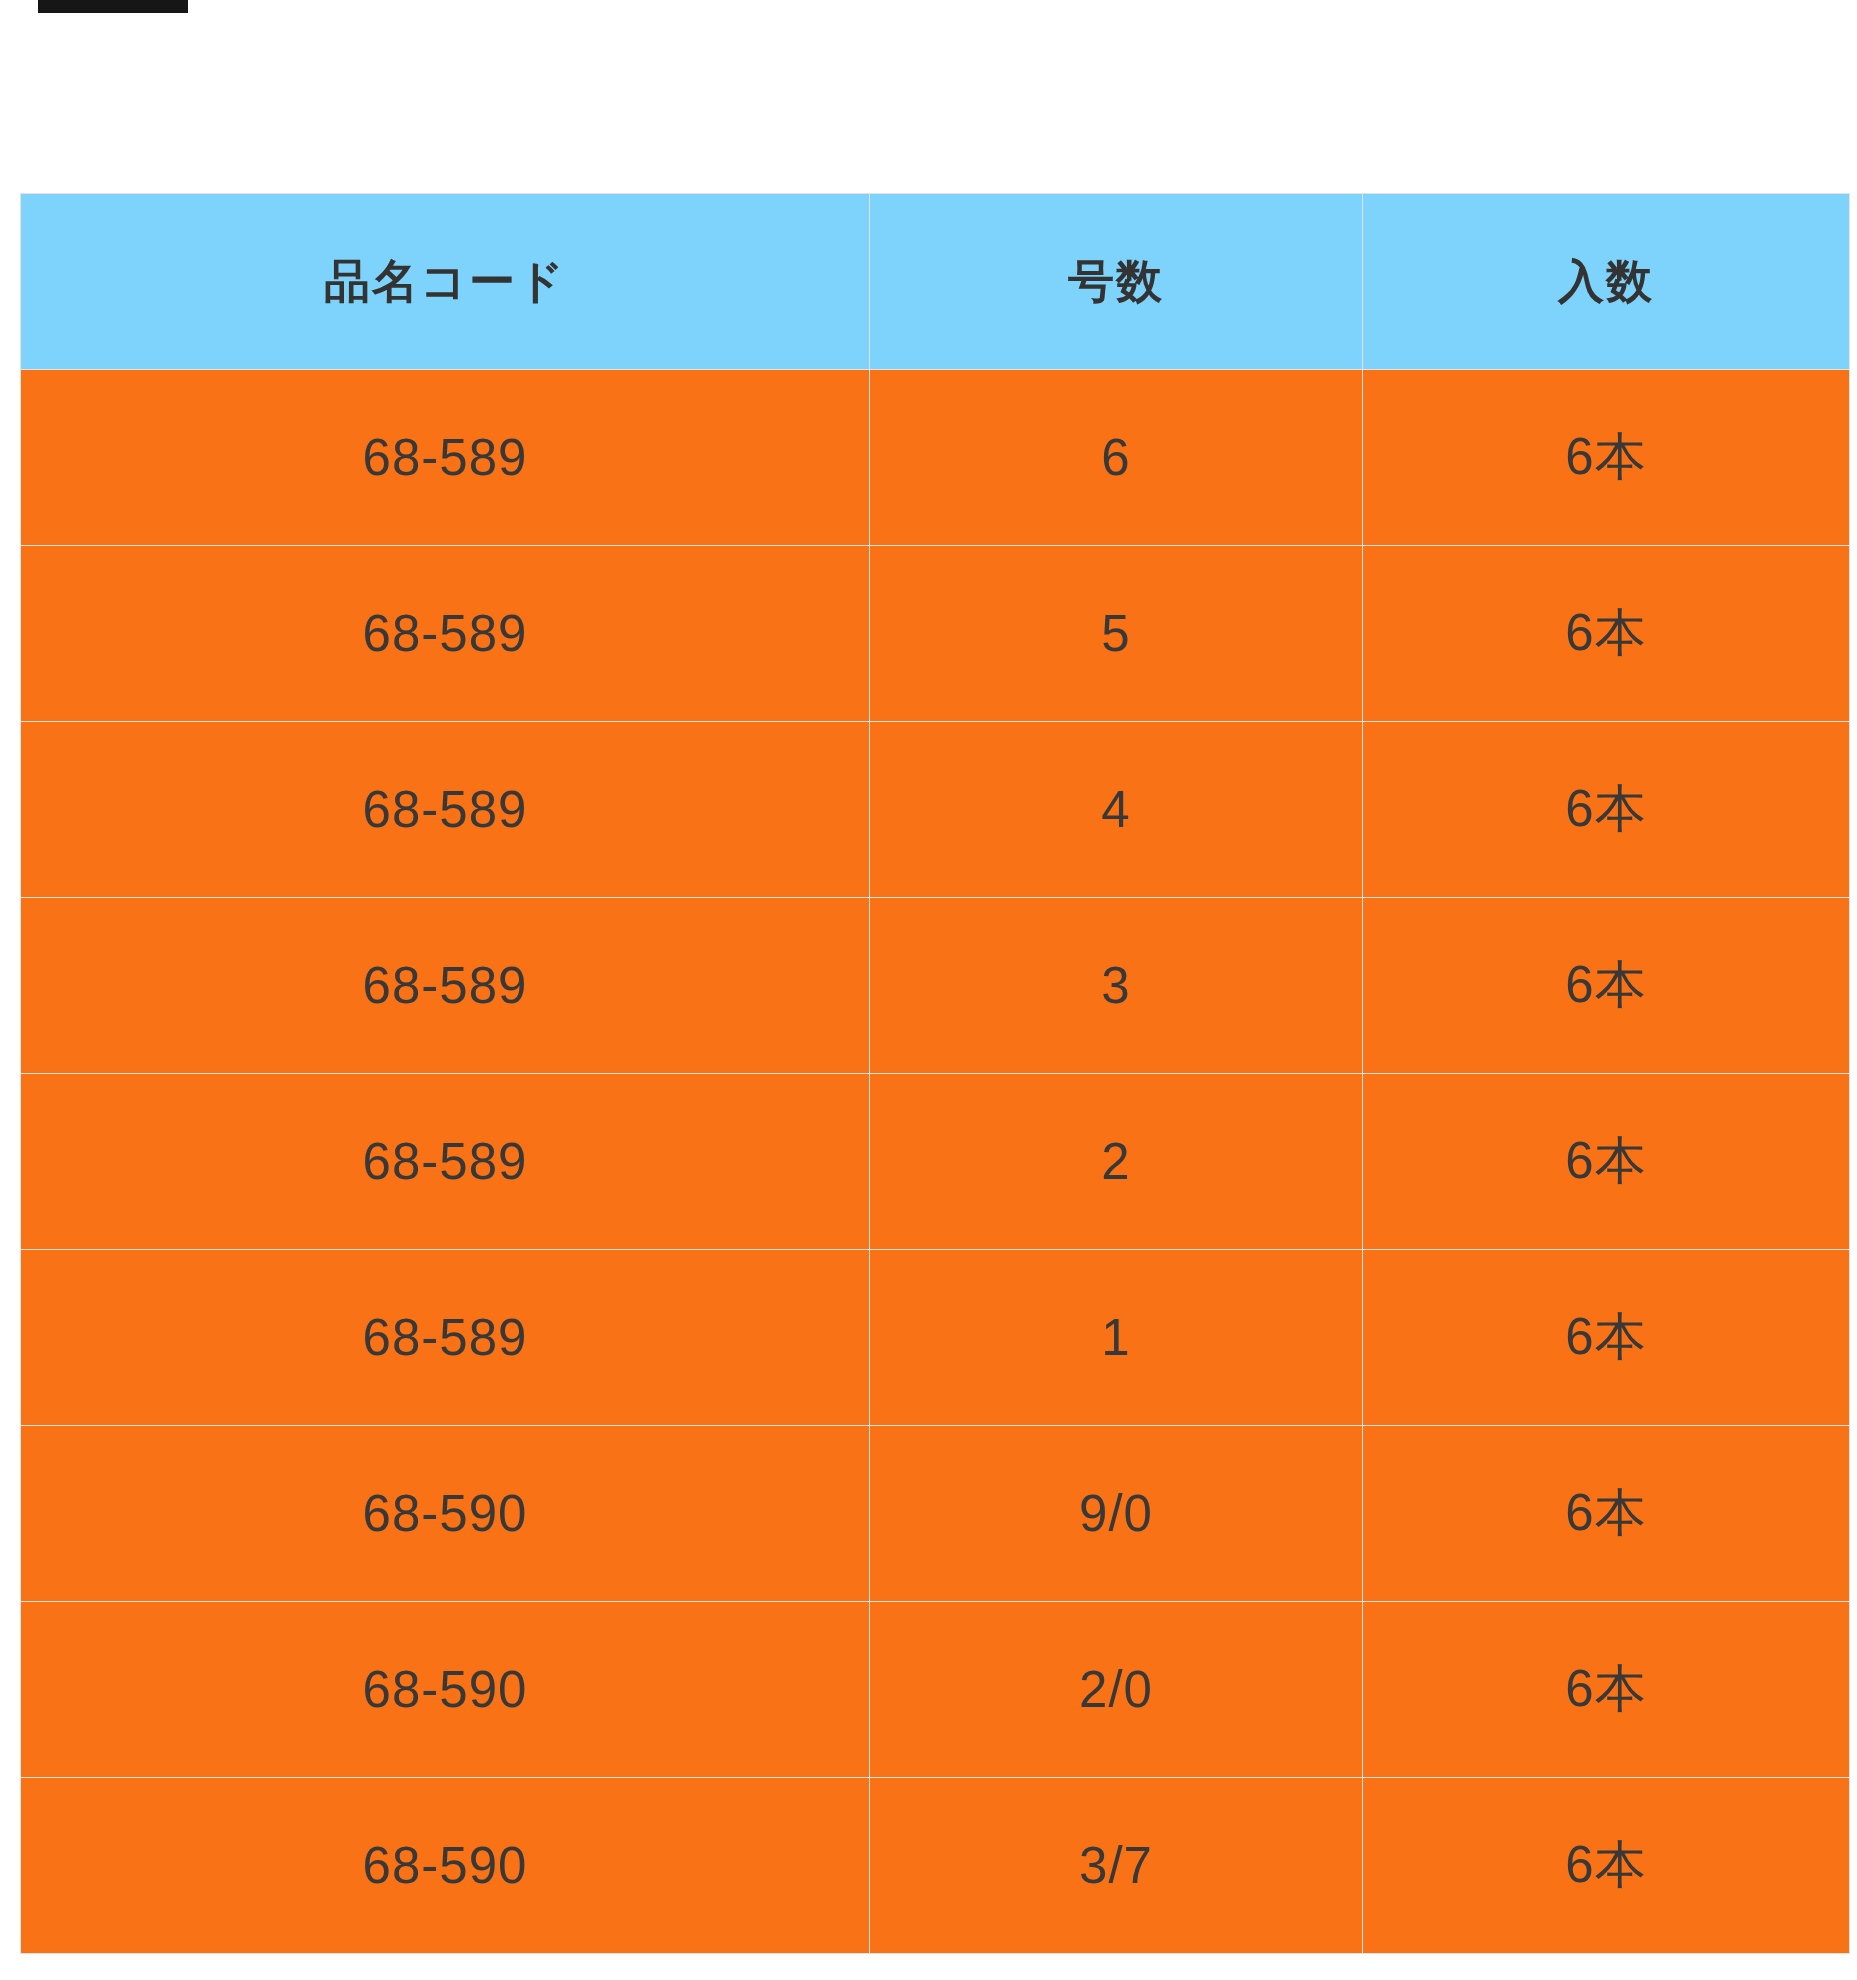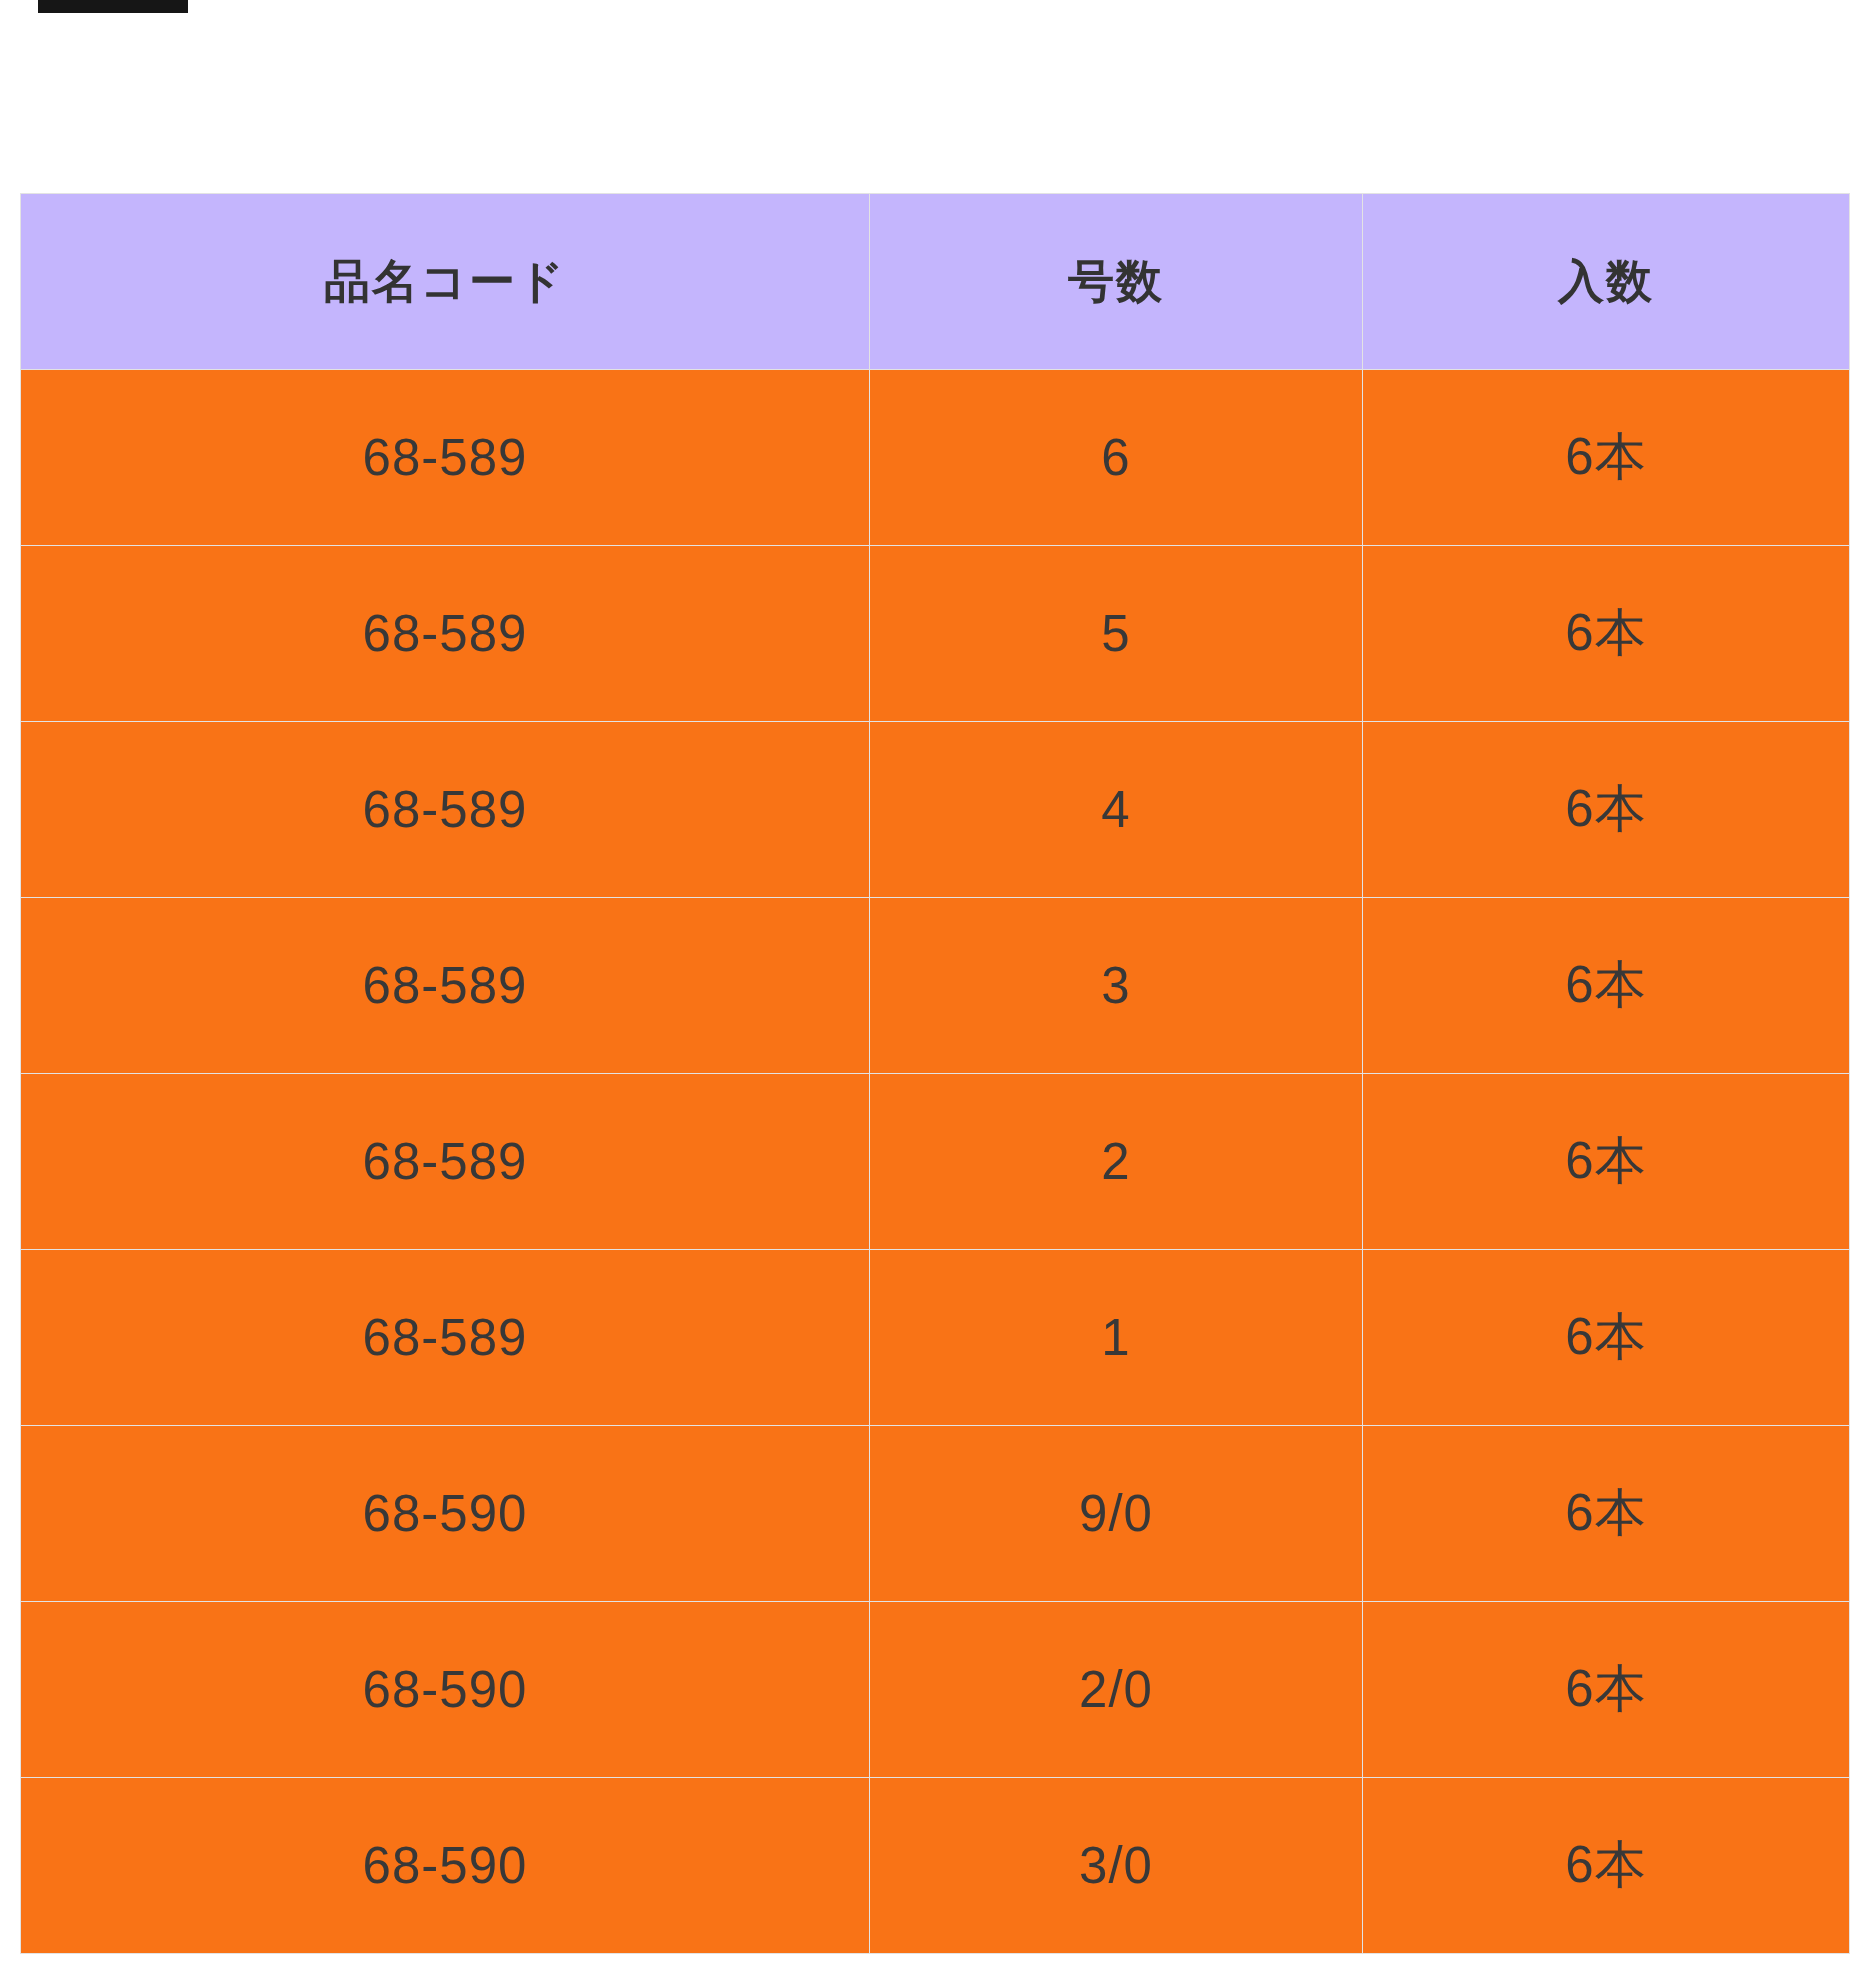--- a/index.html
+++ b/index.html
@@ -48,21 +48,21 @@
   .spec-table col.col-size  { width: 493px; }
   .spec-table col.col-count { width: 487px; }
   .spec-table th, .spec-table td {
     border: 1px solid #e3e3e3;
     text-align: center;
     vertical-align: middle;
     height: 176px;
     color: #383838;
   }
   .spec-table th {
-    background: #c4b5fd;
+    background: #7dd3fc;
     font-size: 46px;
     font-weight: 700;
     color: #333333;
     letter-spacing: 2px;
   }
   .spec-table td {
     background: #f97316;
     font-size: 51px;
     font-weight: 400;
     letter-spacing: 1px;
@@ -126,21 +126,21 @@
           <td>9/0</td>
           <td>6本</td>
         </tr>
         <tr>
           <td>68-590</td>
           <td>2/0</td>
           <td>6本</td>
         </tr>
         <tr>
           <td>68-590</td>
-          <td>3/0</td>
+          <td>3/7</td>
           <td>6本</td>
         </tr>
       </tbody>
     </table>
   </div>
 
 </div>
 
 
 </body></html>

